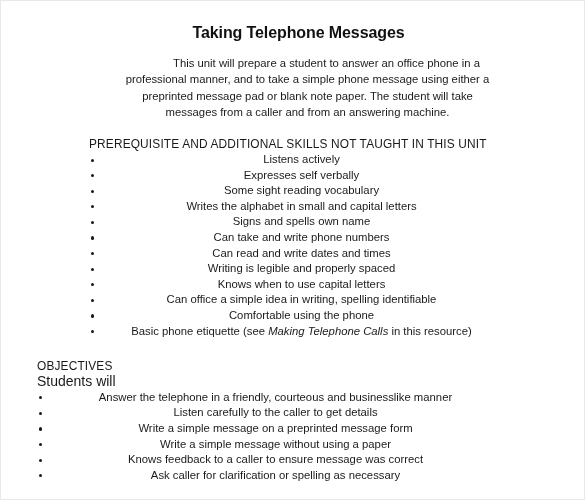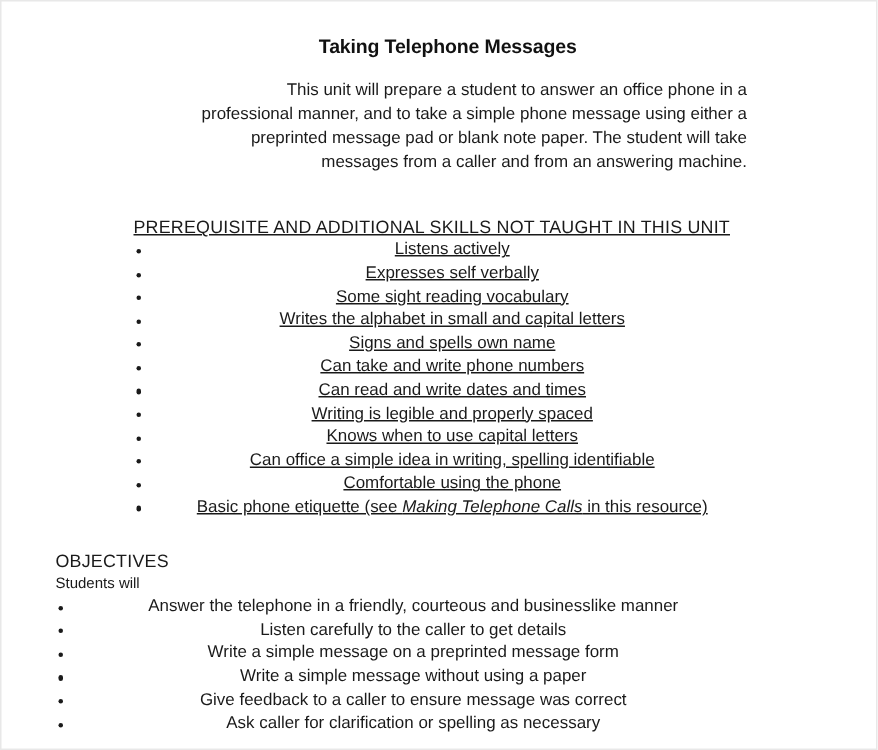--- a/index.html
+++ b/index.html
@@ -20,57 +20,56 @@
     width: 585px;
     height: 500px;
     background: #ffffff;
     border: 1px solid #e8e8e8;
     padding: 0;
   }
   .doc-title {
     margin: 0;
     padding: 22px 0 0 12px;
     text-align: center;
-    font-size: 13px;
+    font-size: 16px;
     font-weight: bold;
     letter-spacing: -0.1px;
     color: #111111;
     line-height: 1.2;
   }
   .intro {
     margin: 0;
     padding: 13px 86px 0 116px;
     font-size: 11.3px;
     line-height: 16.2px;
     text-indent: 38px;
-    text-align: right;
+    text-align: center;
     color: #1a1a1a;
   }
   .section {
     padding: 0 86px 0 88px;
   }
   .section-heading {
     margin: 0;
     font-size: 11.9px;
     font-weight: normal;
     line-height: 16px;
     letter-spacing: 0.15px;
     color: #1a1a1a;
   }
   .section-prereq {
-    margin-top: 27px;
-    text-decoration: underline;
+    margin-top: 16px;
   }
   .section-objectives {
     margin-top: 19px;
     padding-left: 36px;
   }
   .subnote {
     margin: 0;
-    font-size: 10px;
+    font-size: 14px;
     line-height: 15.6px;
     color: #1a1a1a;
   }
   ul.bullets {
     list-style: none;
     margin: 0;
     padding: 0;
   }
   ul.bullets li {
     position: relative;
@@ -128,18 +127,18 @@
   </div>
 
   <div class="section section-objectives">
     <h2 class="section-heading">OBJECTIVES</h2>
     <p class="subnote">Students will</p>
     <ul class="bullets obj-list">
       <li>Answer the telephone in a friendly, courteous and businesslike manner</li>
       <li>Listen carefully to the caller to get details</li>
       <li>Write a simple message on a preprinted message form</li>
       <li>Write a simple message without using a paper</li>
-      <li>Give feedback to a caller to ensure message was correct</li>
+      <li>Knows feedback to a caller to ensure message was correct</li>
       <li>Ask caller for clarification or spelling as necessary</li>
     </ul>
   </div>
 
 </div>
 
 </body></html>

